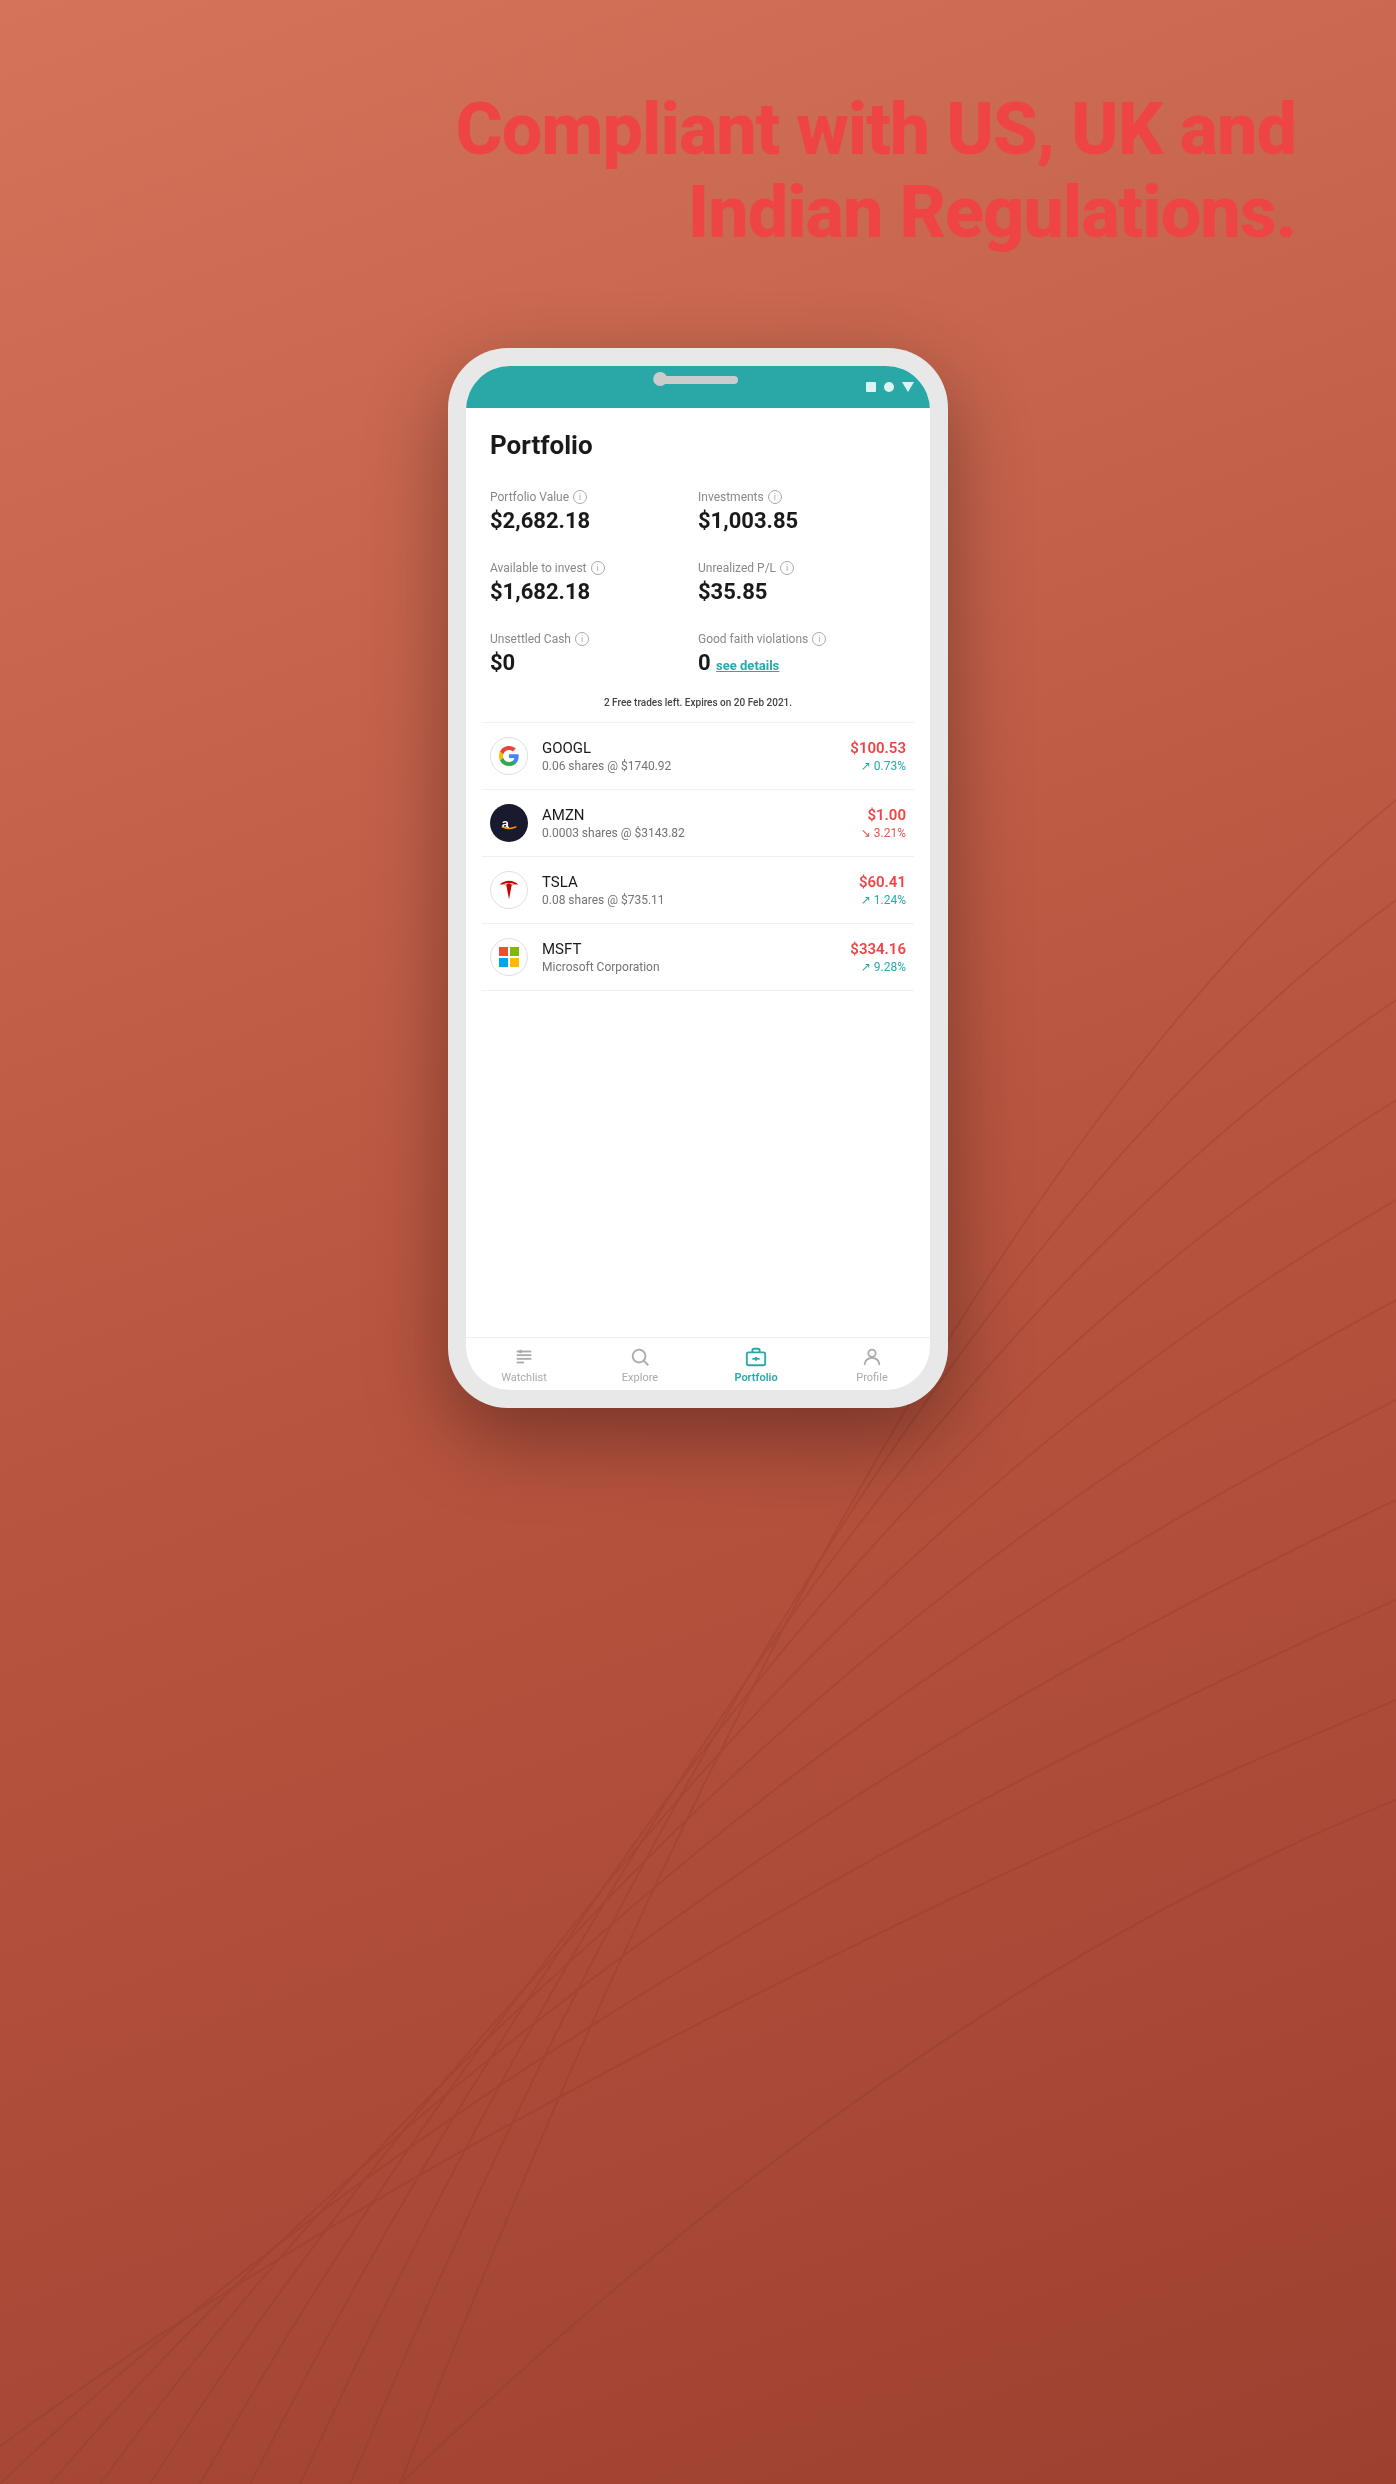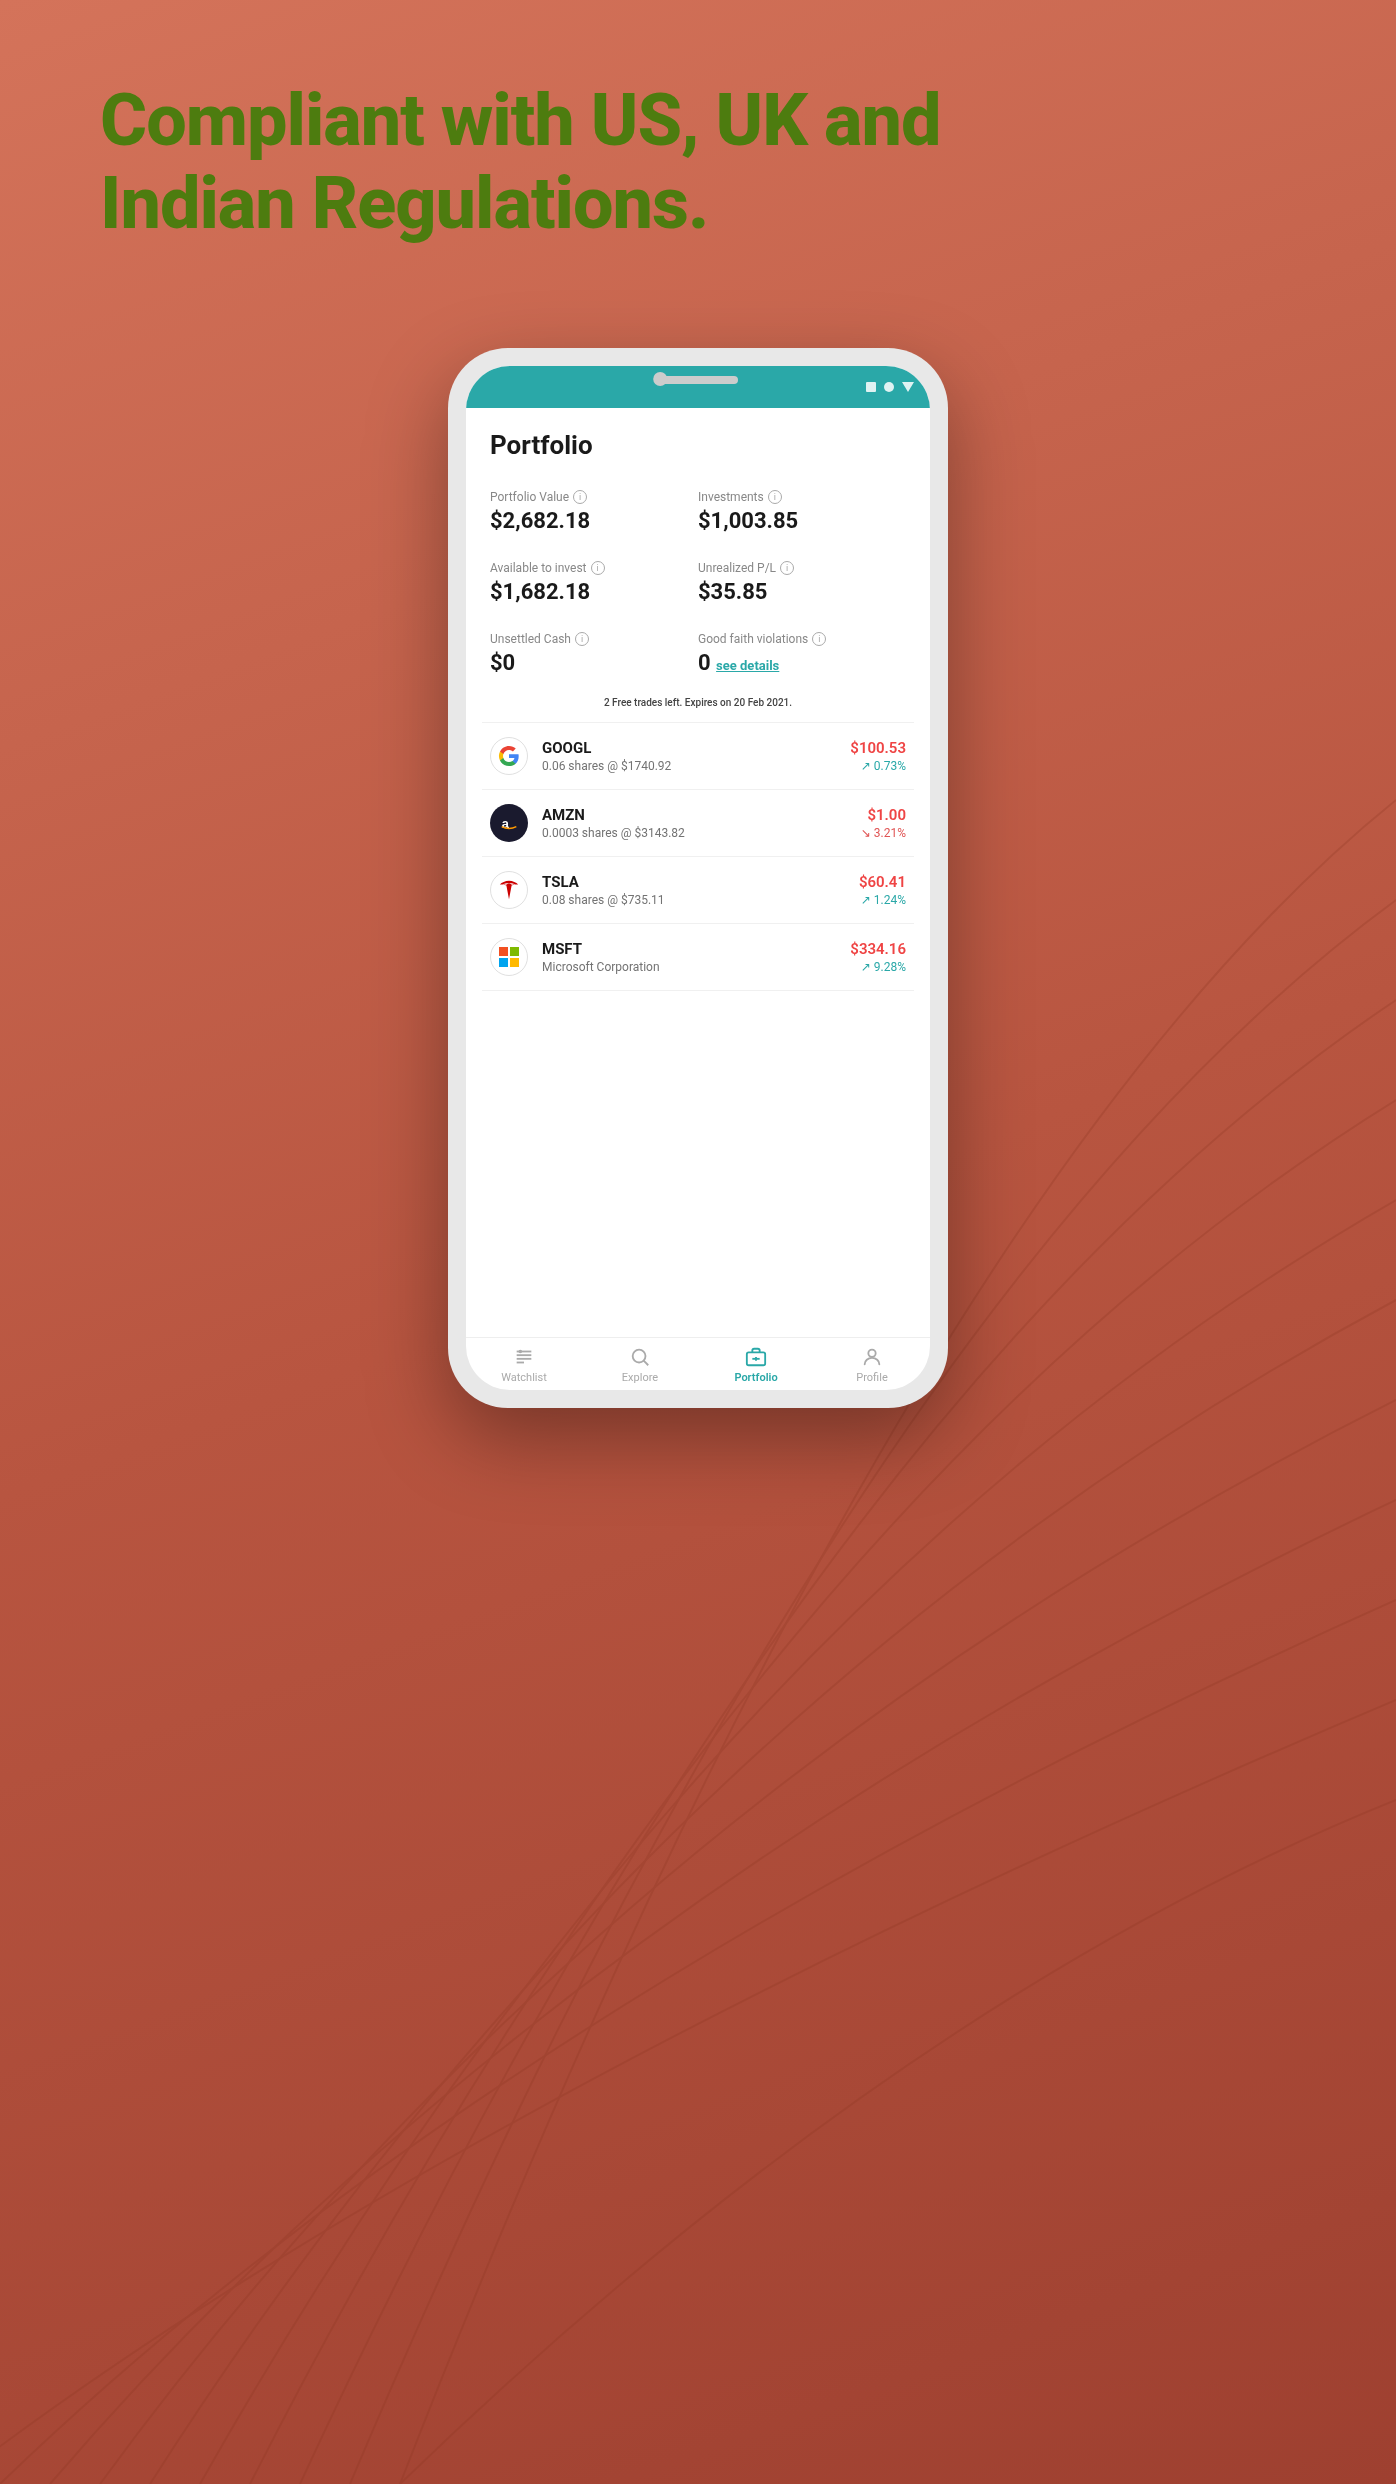--- a/index.html
+++ b/index.html
@@ -18,25 +18,25 @@
       bottom: 0;
       right: 0;
       width: 100%;
       height: 100%;
       opacity: 0.25;
       pointer-events: none;
     }
 
     .headline {
       position: absolute;
-      top: 80px;
+      top: 89px;
       left: 0;
       right: 0;
-      text-align: left;
-      color: #4d7c0f;
+      text-align: right;
+      color: #ef4444;
       font-size: 72px;
       font-weight: 800;
       line-height: 1.15;
       padding: 0 100px;
       letter-spacing: -1px;
     }
 
     
     .phone-shell {
       position: absolute;
@@ -206,21 +206,21 @@
       gap: 14px;
       cursor: pointer;
     }
 
     .stock-info {
       flex: 1;
     }
 
     .stock-symbol {
       font-size: 15px;
-      font-weight: 700;
+      font-weight: 400;
       color: #1a1a1a;
     }
 
     .stock-shares {
       font-size: 12px;
       color: #737373;
       margin-top: 2px;
     }
 
     .stock-price-col {

